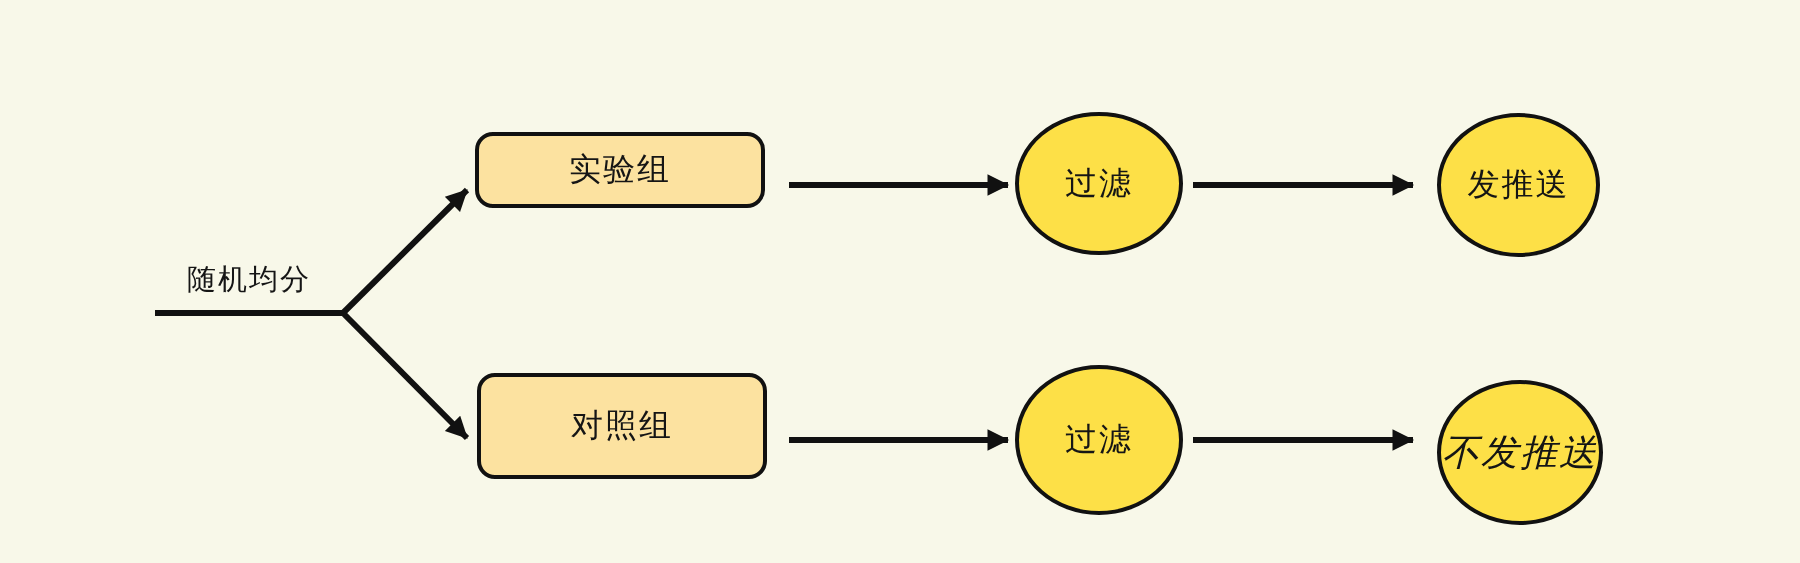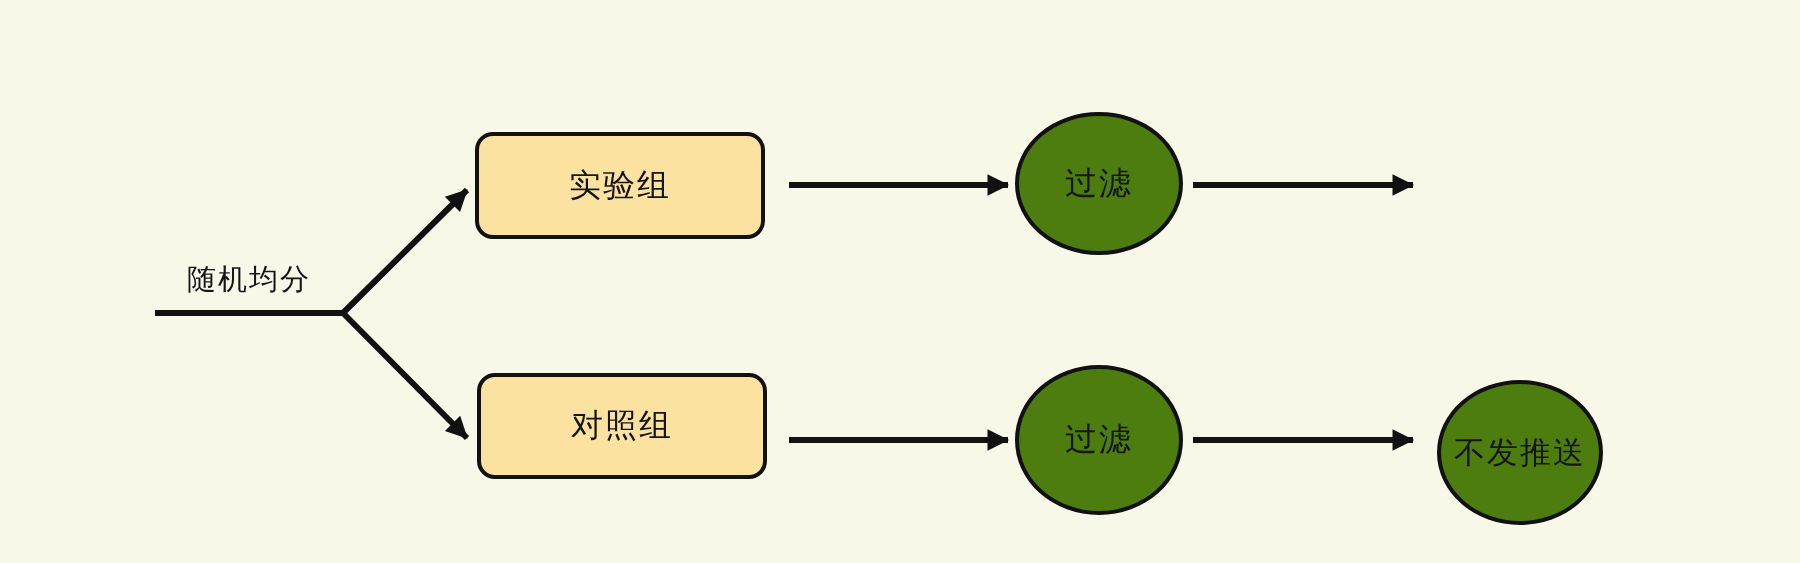--- a/index.html
+++ b/index.html
@@ -33,21 +33,21 @@
     font-size: 32px;
     letter-spacing: 2px;
     white-space: nowrap;
     cursor: default;
   }
   .node.box {
     background: #FCE2A0;
     border-radius: 18px;
   }
   .node.ellipse {
-    background: #4d7c0f;
+    background: #fde047;
     border-radius: 50%;
   }
   .split-label {
     position: absolute;
     left: 149px;
     top: 258px;
     width: 200px;
     height: 42px;
     line-height: 42px;
     text-align: center;
@@ -79,24 +79,25 @@
 
     <line x1="1193" y1="185" x2="1413" y2="185" stroke="#111111" stroke-width="6" marker-end="url(#arrowhead)"></line>
 
     <line x1="789" y1="440" x2="1008" y2="440" stroke="#111111" stroke-width="6" marker-end="url(#arrowhead)"></line>
 
     <line x1="1193" y1="440" x2="1413" y2="440" stroke="#111111" stroke-width="6" marker-end="url(#arrowhead)"></line>
   </svg>
 
   <div class="split-label">随机均分</div>
 
-  <div class="node box" style="left:475px; top:132px; width:290px; height:107px;">实验组</div>
+  <div class="node box" style="left:475px; top:132px; width:290px; height:76px;">实验组</div>
 
   <div class="node box" style="left:477px; top:373px; width:290px; height:106px;">对照组</div>
 
   <div class="node ellipse" style="left:1015px; top:112px; width:168px; height:143px;">过滤</div>
 
+  <div class="node ellipse" style="left:1437px; top:113px; width:163px; height:144px;">发推送</div>
 
   <div class="node ellipse" style="left:1015px; top:365px; width:168px; height:150px;">过滤</div>
 
-  <div class="node ellipse" style="left:1437px; top:380px; width:166px; height:145px; font-size:31px;">不发推送</div>
+  <div class="node ellipse" style="left:1437px; top:380px; width:166px; height:145px; font-size:37px;font-style:italic;">不发推送</div>
 
 </div>
 
 </body></html>

